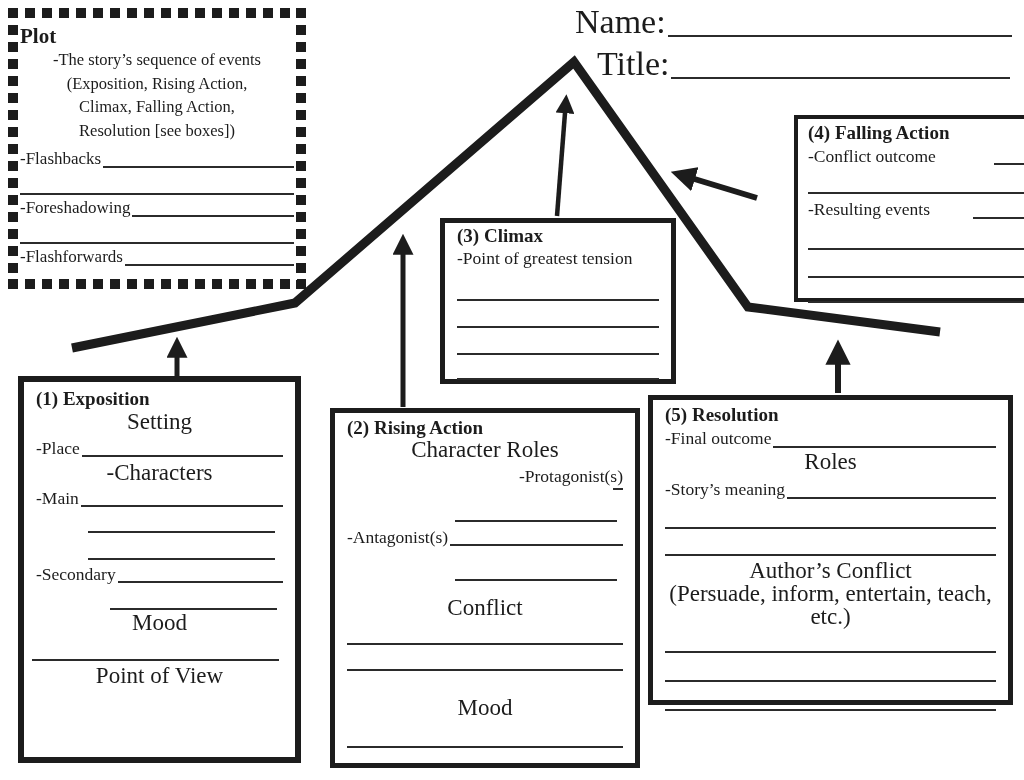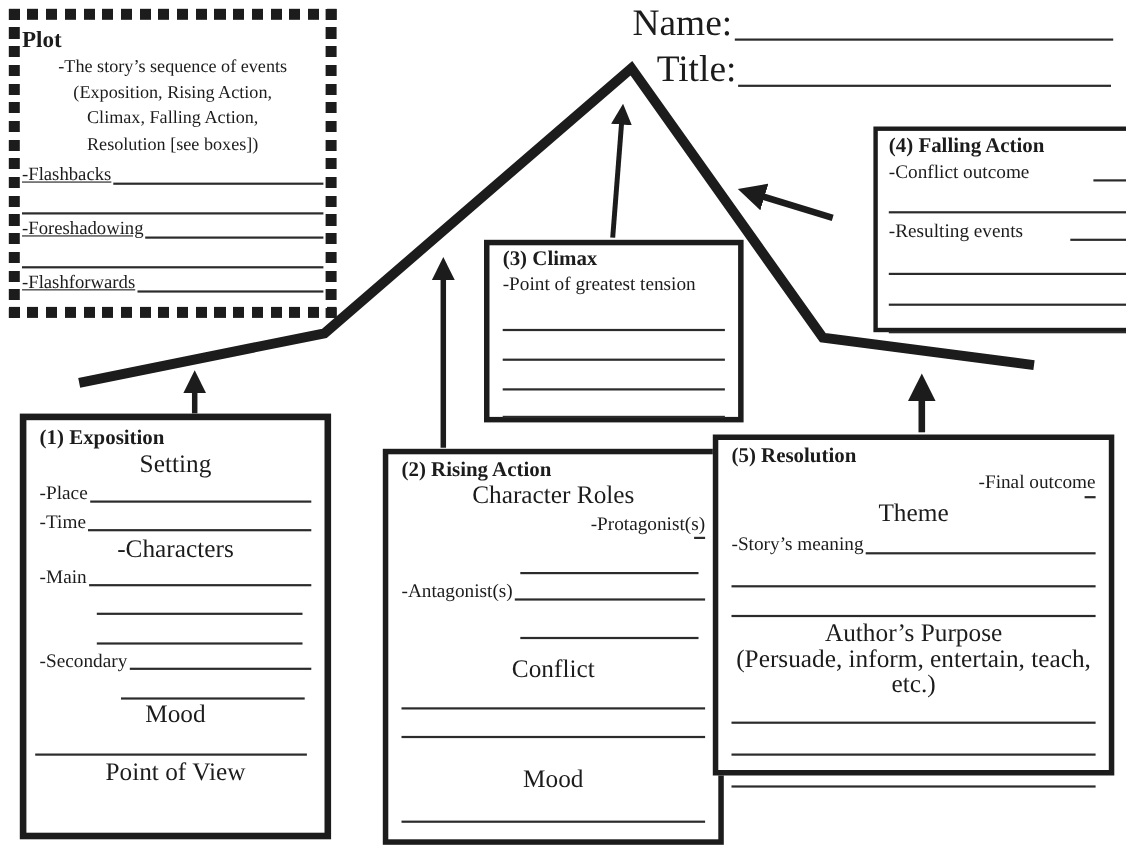--- a/index.html
+++ b/index.html
@@ -38,26 +38,26 @@
   
   #plot-box{position:absolute;left:8px;top:8px;width:298px;height:281px;box-sizing:border-box;}
   .dash-h{position:absolute;left:0;right:0;height:10px;
     background:repeating-linear-gradient(90deg,var(--ink) 0 10px,transparent 10px 17px);}
   .dash-v{position:absolute;top:0;bottom:0;width:10px;
     background:repeating-linear-gradient(180deg,var(--ink) 0 10px,transparent 10px 17px);}
   .dash-top{top:0}.dash-bot{bottom:0}.dash-l{left:0}.dash-r{right:0}
   #plot-box .inner{position:absolute;left:12px;right:12px;top:12px;}
   #plot-box .t{font-size:21px;line-height:24px;margin-top:4px;}
   #plot-box .ctr{font-size:16.5px;line-height:23.5px;}
-  #plot-box .row{font-size:17px;line-height:25px;text-decoration:underline;}
+  #plot-box .row{font-size:17px;line-height:25px;}
 
   
   #expo-box{left:18px;top:376px;width:283px;height:387px;border-width:6px;padding:0 12px;}
   
-  #rising-box{left:348px;top:408px;width:310px;height:360px;padding:0 12px;}
+  #rising-box{left:330px;top:408px;width:310px;height:360px;padding:0 12px;}
   
   #climax-box{left:440px;top:218px;width:236px;height:166px;padding:0 12px;font-family:Liberation Serif, serif;}
   
   #falling-box{left:794px;top:115px;width:280px;height:187px;border-width:4px;padding:0 10px;}
   
   #resolution-box{left:648px;top:395px;width:365px;height:310px;padding:0 12px;}
 </style>
 </head>
 <body>
 
@@ -114,24 +114,20 @@
     </div>
   </div>
 
   <div class="bx" id="expo-box">
     <div class="t" style="margin-top:6px;">(1) Exposition</div>
     <div class="ctr" style="margin-top:1px;">Setting</div>
     <div class="row" style="margin-top:3px;">
       <span>-Place</span>
       <span class="wl"></span>
     </div>
-    <div class="row" style="margin-top:2px;">
-      <span>-Time</span>
-      <span class="wl"></span>
-    </div>
     <div class="ctr" style="margin-top:2px;">-Characters</div>
     <div class="row" style="margin-top:2px;text-align:center;">
       <span>-Main</span>
       <span class="wl"></span>
     </div>
     <div class="bl" style="height:21px;margin-left:52px;margin-right:8px;"></div>
     <div class="bl" style="height:25px;margin-left:52px;margin-right:8px;"></div>
     <div class="row" style="margin-top:2px;">
       <span>-Secondary</span>
       <span class="wl"></span>
@@ -182,31 +178,31 @@
       <span>-Resulting events</span>
       <span class="wl"></span>
     </div>
     <div class="bl" style="height:26px;"></div>
     <div class="bl" style="height:26px;"></div>
     <div class="bl" style="height:23px;"></div>
   </div>
 
   <div class="bx" id="resolution-box">
     <div class="t" style="margin-top:4px;">(5) Resolution</div>
-    <div class="row" style="line-height:25px;flex-direction:column;">
+    <div class="row" style="line-height:25px;">
       <span>-Final outcome</span>
       <span class="wl"></span>
     </div>
-    <div class="ctr">Theme</div>
+    <div class="ctr">Roles</div>
     <div class="row" style="margin-top:4px;line-height:25px;">
       <span>-Story’s meaning</span>
       <span class="wl"></span>
     </div>
     <div class="bl" style="height:25px;"></div>
     <div class="bl" style="height:25px;"></div>
-    <div class="ctr" style="margin-top:3px;line-height:23px;">Author’s Purpose</div>
+    <div class="ctr" style="margin-top:3px;line-height:23px;">Author’s Conflict</div>
     <div class="ctr" style="line-height:23px;">(Persuade, inform, entertain, teach, etc.)</div>
     <div class="bl" style="height:23px;"></div>
     <div class="bl" style="height:27px;"></div>
     <div class="bl" style="height:27px;"></div>
   </div>
 
 </div>
 
 </body></html>

